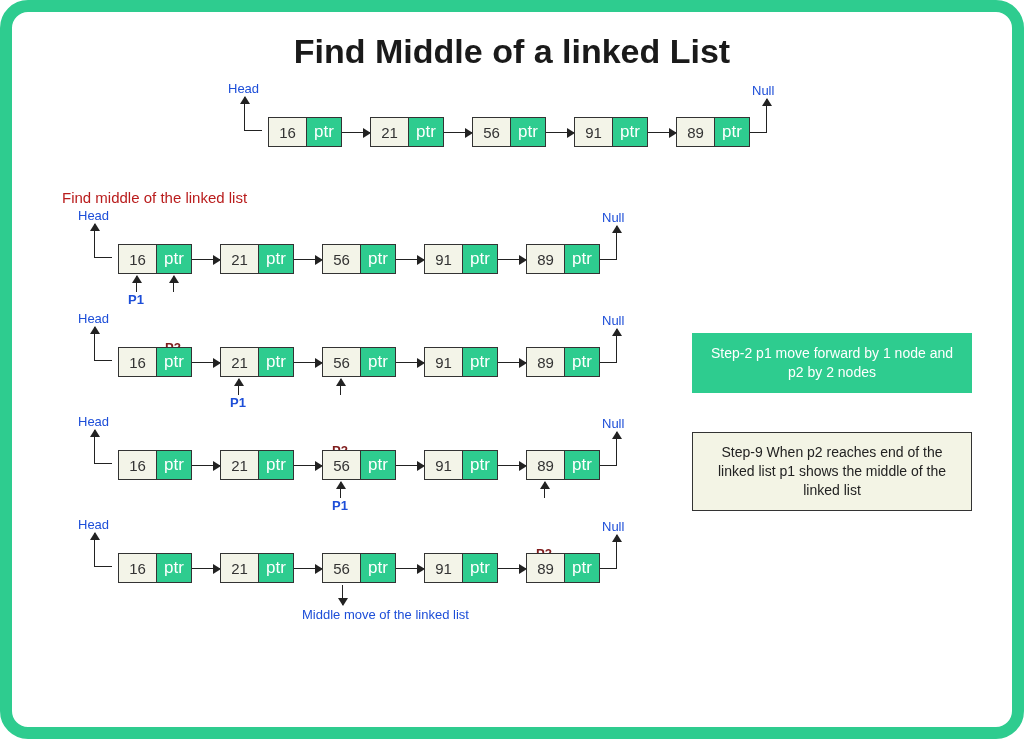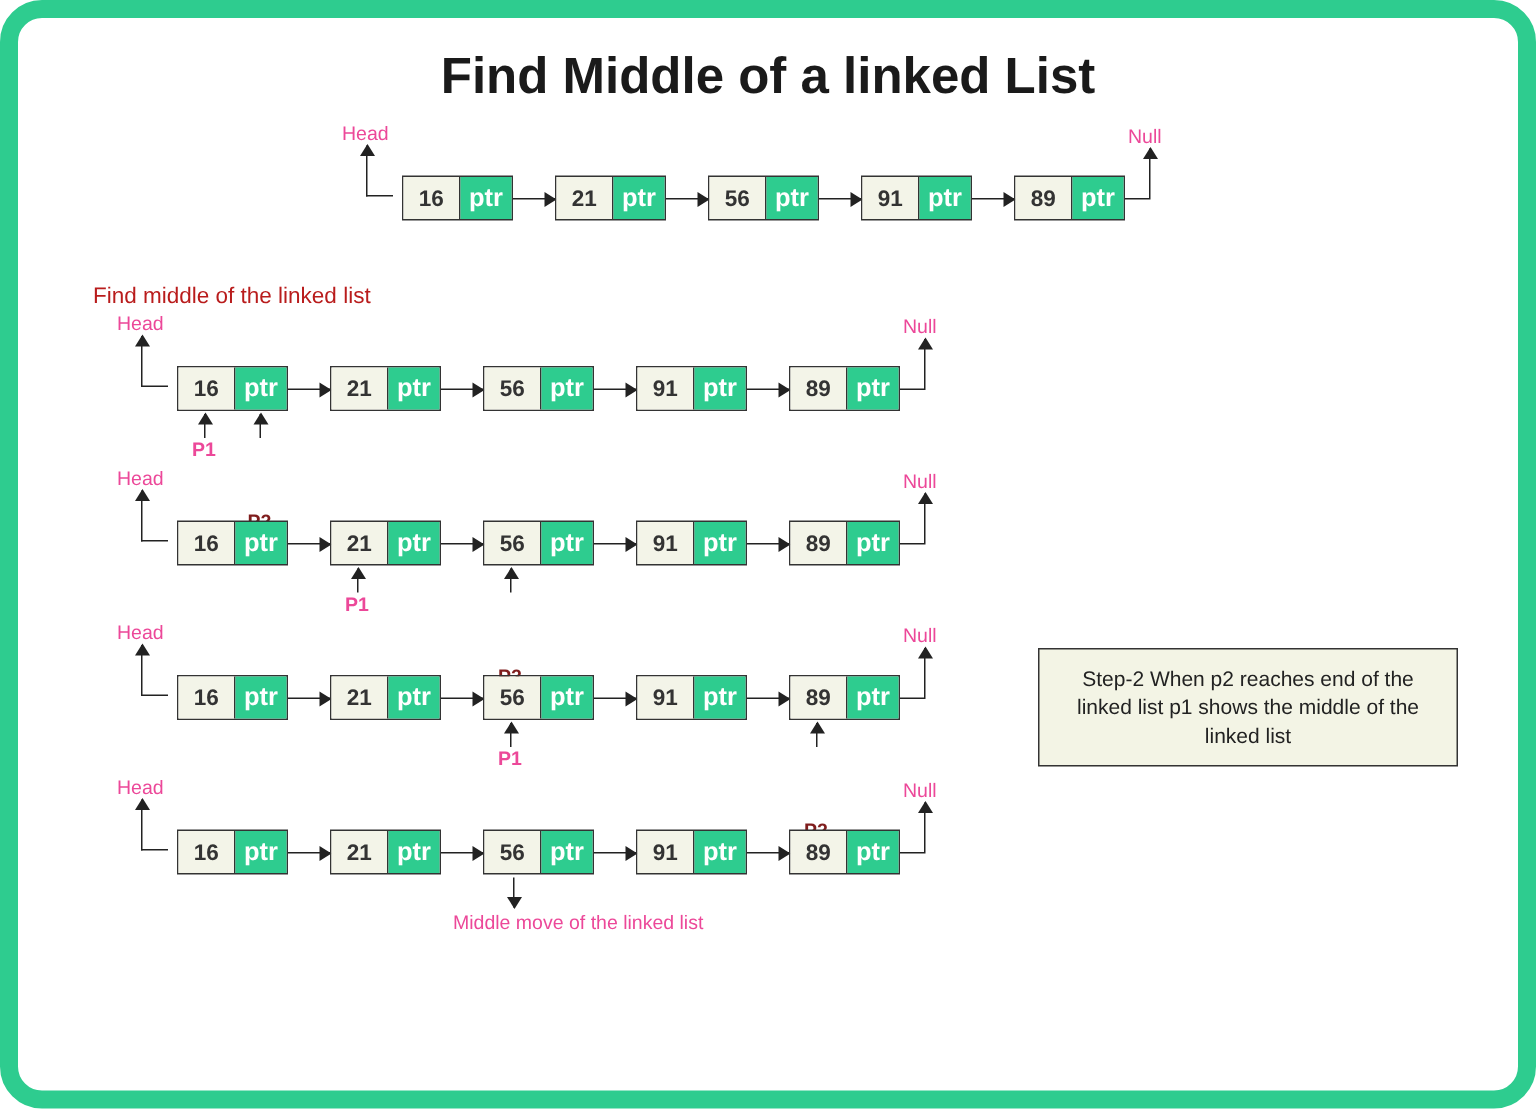--- a/index.html
+++ b/index.html
@@ -45,21 +45,20 @@
   .subtitle {
     font-size: 15px;
     color: #b91c1c;
     margin: 6px 0 2px 20px;
   }
   
   .node {
     position: absolute;
     display: flex;
     border: 1.5px solid #333;
-    font-weight: bold;
   }
   .node .val {
     width: 38px;
     height: 28px;
     background: #f3f4e8;
     display: flex;
     align-items: center;
     justify-content: center;
     font-size: 15px;
     color: #333;
@@ -109,21 +108,21 @@
     content: "";
     position: absolute;
     left: -1px;
     bottom: 0;
     width: 18px;
     border-top: 1.5px solid #222;
   }
   .lbl {
     position: absolute;
     font-size: 13px;
-    color: #ec4899;
+    color: #1d4ed8;
   }
   .lbl.red { color: #7f1d1d; font-weight:700;margin-top:48px;}
   .lbl.bold { font-weight:600; }
   
   .parrow {
     position: absolute;
     width: 0;
     border-left: 1.5px solid #222;
     height: 16px;
   }
@@ -276,20 +275,21 @@
           <div class="ptr">ptr</div>
         </div>
         <div class="harrow" style="left: 538px; top: 51px; width: 16px; border-top: 1.5px solid rgb(34, 34, 34); overflow: hidden; position: absolute; height: 0px; contain: paint;"></div>
         <div class="uarrow" style="left: 554px; top: 18px; height: 34px;"></div>
         <div class="lbl" style="left: 540px; top: 2px;">Null</div>
         <div class="parrow" style="left: 176px; top: 68px;"></div>
         <div class="lbl bold" style="left: 168px; top: 84px;">P1</div>
         <div class="parrow" style="left: 278px; top: 68px;"></div>
         <div class="lbl red" style="left: 270px; top: 84px;">P2</div>
       </div>
+    <div class="stepbox green" style="top:22px">Step-2  p1 move forward by 1 node and p2 by 2 nodes</div>
   </div>
 
   <div class="row short">
     <div class="list-area">
         <div class="uarrow withfoot" style="left: 32px; top: 16px; height: 34px;"></div>
         <div class="lbl" style="left: 16px; top: 0px;">Head</div>
         <div class="node" style="left: 56px; top: 36px;">
           <div class="val">16</div>
           <div class="ptr">ptr</div>
         </div>
@@ -314,21 +314,21 @@
           <div class="ptr">ptr</div>
         </div>
         <div class="harrow" style="left: 538px; top: 51px; width: 16px; border-top: 1.5px solid rgb(34, 34, 34); overflow: hidden; position: absolute; height: 0px; contain: paint;"></div>
         <div class="uarrow" style="left: 554px; top: 18px; height: 34px;"></div>
         <div class="lbl" style="left: 540px; top: 2px;">Null</div>
         <div class="parrow" style="left: 278px; top: 68px;"></div>
         <div class="lbl bold" style="left: 270px; top: 84px;">P1</div>
         <div class="parrow" style="left: 482px; top: 68px;"></div>
         <div class="lbl red" style="left: 474px; top: 84px;">P2</div>
       </div>
-    <div class="stepbox beige" style="top:18px">Step-2  When p2 reaches end of the linked list p1 shows the middle of the linked list</div>
+    <div class="stepbox beige" style="top:18px">Step-9  When p2 reaches end of the linked list p1 shows the middle of the linked list</div>
   </div>
 
   <div class="row">
     <div class="list-area">
         <div class="uarrow withfoot" style="left: 32px; top: 16px; height: 34px;"></div>
         <div class="lbl" style="left: 16px; top: 0px;">Head</div>
         <div class="node" style="left: 56px; top: 36px;">
           <div class="val">16</div>
           <div class="ptr">ptr</div>
         </div>

